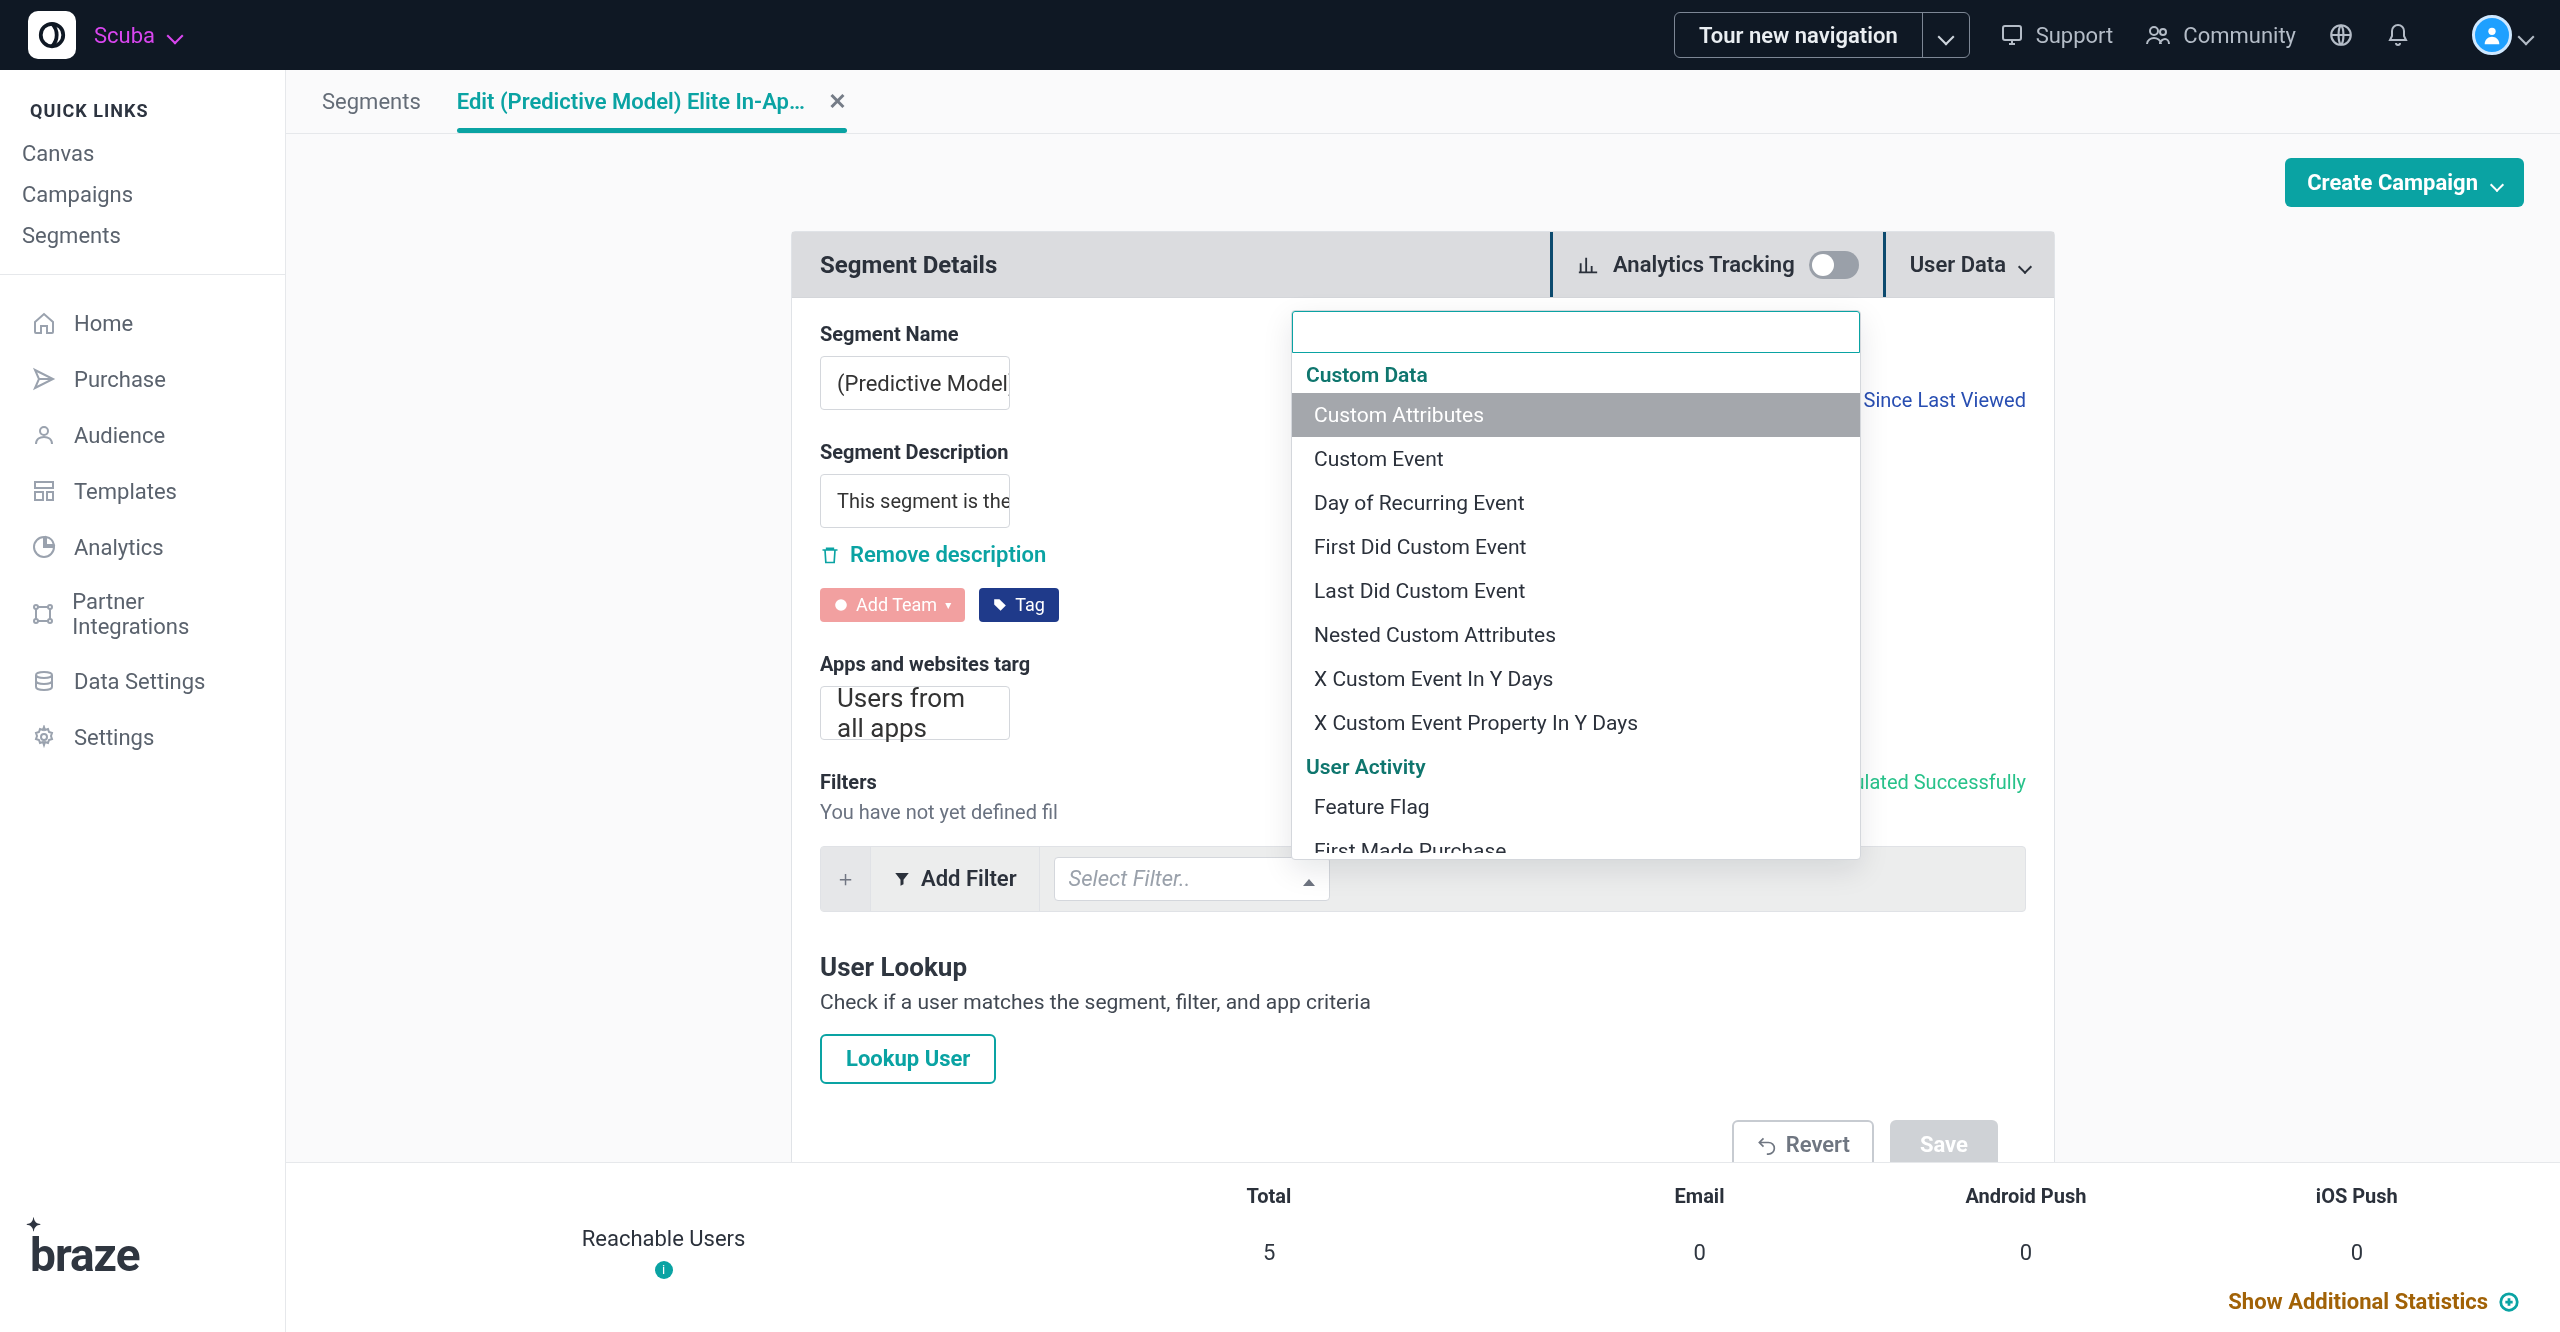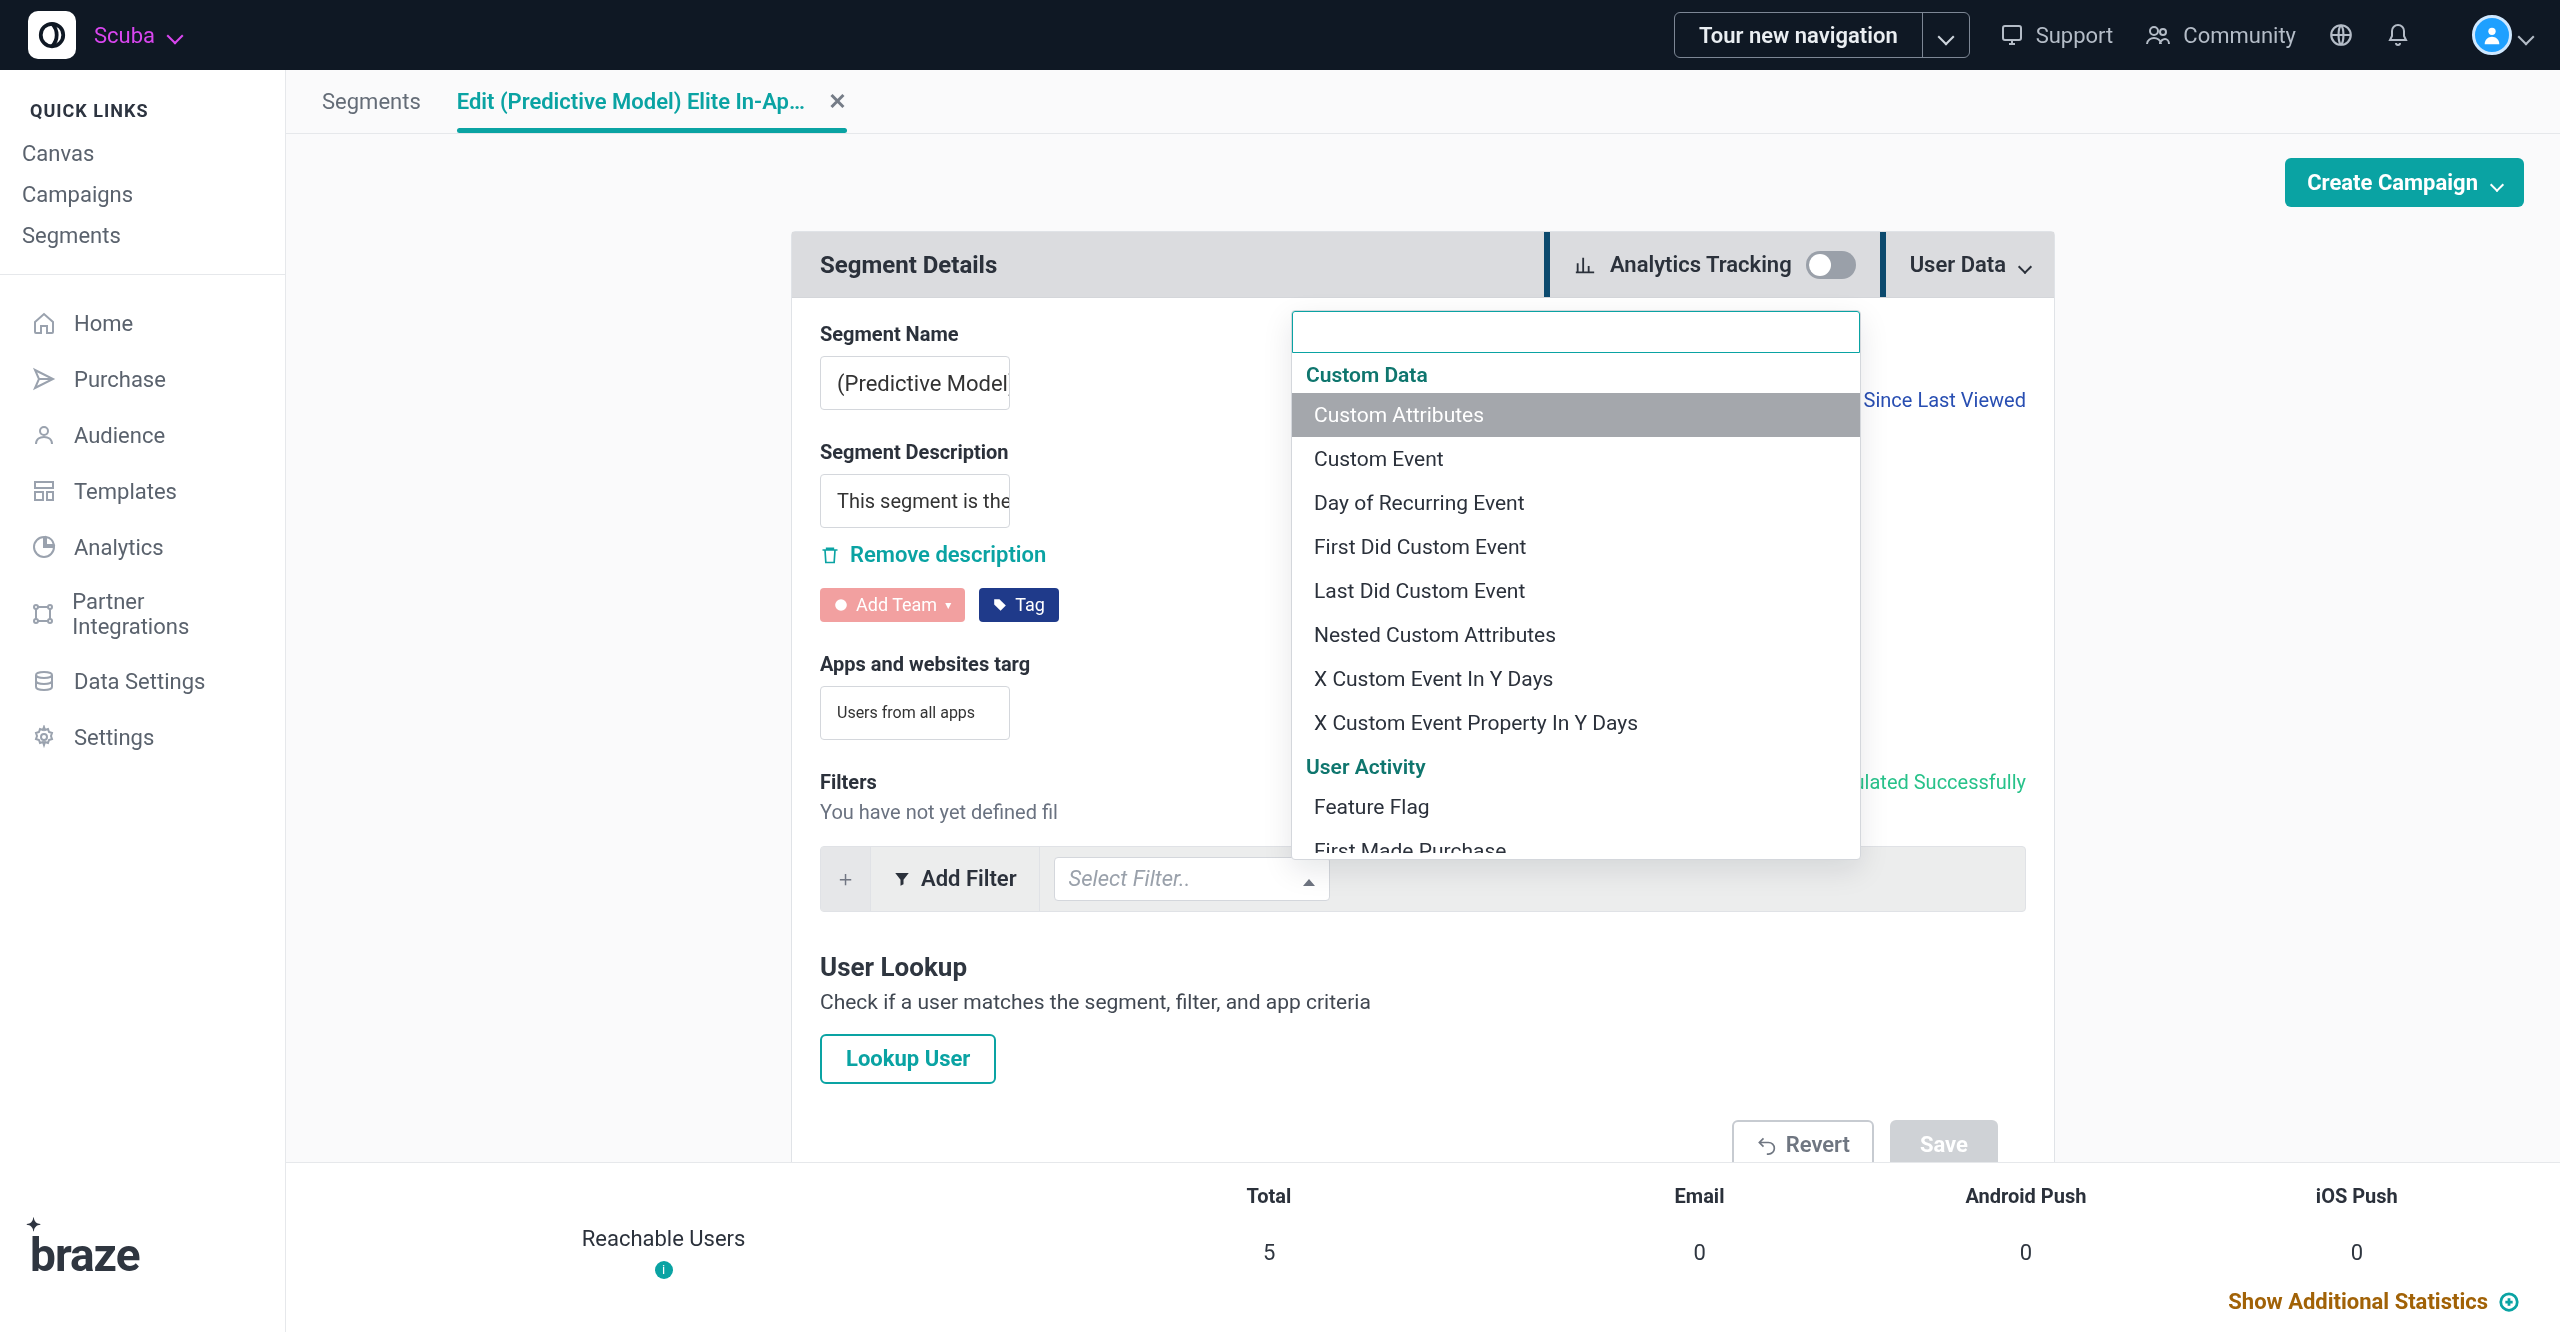--- a/index.html
+++ b/index.html
@@ -43,38 +43,38 @@
 
   .content { flex: 1; overflow: auto; background: #fafafb; padding: 24px 36px 0 36px; position: relative; }
 
   .create-row { display: flex; justify-content: flex-end; margin-bottom: 24px; }
   .create-btn { background: #0aa3a3; color: #fff; border-radius: 6px; padding: 12px 22px; font-weight: 700; display: flex; align-items: center; gap: 14px; cursor: pointer; }
 
   
   .card { width: 1264px; margin: 0 auto 80px auto; background: #fff; border: 1px solid #e0e3e7; border-radius: 4px; position: relative; }
   .card-header { display: flex; align-items: stretch; background: #dbdcdf; border-bottom: 1px solid #d4d6da; height: 66px; }
   .card-header .title { flex: 1; display: flex; align-items: center; padding: 0 28px; font-size: 24px; font-weight: 700; color: #2b313b; }
-  .hdr-cell { display: flex; align-items: center; gap: 14px; padding: 0 24px; border-left: 6px solid #0c4a6e; color: #2b313b; font-size: 22px; }
+  .hdr-cell { display: flex; align-items: center; gap: 14px; padding: 0 24px; border-left: 3px solid #0c4a6e; color: #2b313b; font-size: 22px; }
   .toggle { width: 50px; height: 28px; border-radius: 14px; background: #9aa0a9; position: relative; }
   .toggle::after { content: ""; position: absolute; left: 3px; top: 3px; width: 22px; height: 22px; border-radius: 50%; background: #fff; }
 
   .card-body { padding: 24px 28px 40px 28px; }
   .row { margin-bottom: 30px; }
   .row-label { font-size: 20px; font-weight: 700; color: #2b313b; margin-bottom: 10px; }
   .since-link { position: absolute; right: 28px; top: 90px; color: #284eb2; font-size: 20px; display: flex; align-items: center; gap: 8px; cursor: pointer; }
   .input-like { height: 54px; border: 1px solid #d4d7dc; border-radius: 4px; padding: 0 16px; display: flex; align-items: center; font-size: 22px; color: #333; background: #fff; width: 190px; overflow: hidden; white-space: nowrap; }
   .textarea-like { height: 54px; border: 1px solid #d4d7dc; border-radius: 4px; padding: 10px 16px; display: flex; align-items: center; font-size: 20px; color: #333; width: 190px; overflow: hidden; white-space: nowrap; }
 
   .link-action { color: #0aa3a3; font-weight: 600; display: inline-flex; align-items: center; gap: 10px; font-size: 22px; cursor: pointer; }
   .badge-row { display: flex; align-items: center; gap: 14px; margin-top: 18px; }
   .pill { height: 34px; border-radius: 4px; display: inline-flex; align-items: center; gap: 8px; padding: 0 14px; font-size: 18px; color: #fff; cursor: pointer; }
   .pill.team { background: #f2a0a0; }
   .pill.tag  { background: #1f3a8a; }
 
-  .apps-select { height: 54px; border: 1px solid #d4d7dc; border-radius: 4px; display: flex; align-items: center; padding: 0 16px; font-size: 16px; color: #333; width: 190px; background: #fff; cursor: pointer; }
+  .apps-select { height: 54px; border: 1px solid #d4d7dc; border-radius: 4px; display: flex; align-items: center; padding: 0 16px; font-size: 26px; color: #333; width: 190px; background: #fff; cursor: pointer; }
 
   .filters-header { display: flex; align-items: center; justify-content: space-between; }
   .stats-ok { color: #27c28a; font-size: 20px; display: flex; align-items: center; gap: 8px; }
   .filters-help { font-size: 20px; color: #6a7280; margin-top: 6px; }
 
   .filter-builder { display: flex; align-items: stretch; height: 66px; border: 1px solid #e0e2e6; background: #eceded; border-radius: 4px; margin-top: 22px; overflow: visible; }
   .fb-plus { width: 50px; display: flex; align-items: center; justify-content: center; color: #717682; border-right: 1px solid #e0e2e6; background: #e6e7e9; cursor: pointer; }
   .fb-addfilter { display: flex; align-items: center; gap: 10px; padding: 0 22px; font-size: 22px; font-weight: 600; color: #2b313b; border-right: 1px solid #e0e2e6; }
   .fb-select-wrap { flex: 1; display: flex; align-items: center; padding: 0 14px; position: relative; }
   .fb-select { height: 44px; width: 276px; border: 1px solid #d4d7dc; border-radius: 4px; background: #fff; display: flex; align-items: center; padding: 0 14px; color: #9aa1ab; font-style: italic; cursor: pointer; justify-content: space-between; }

